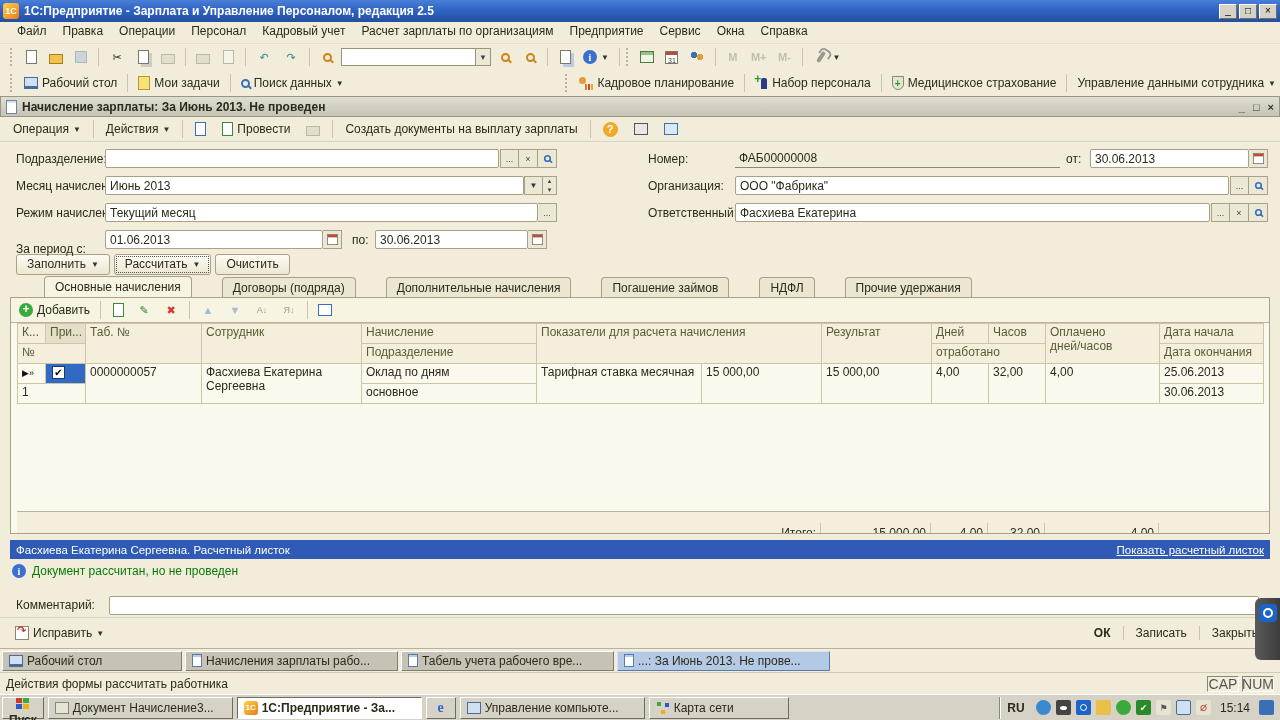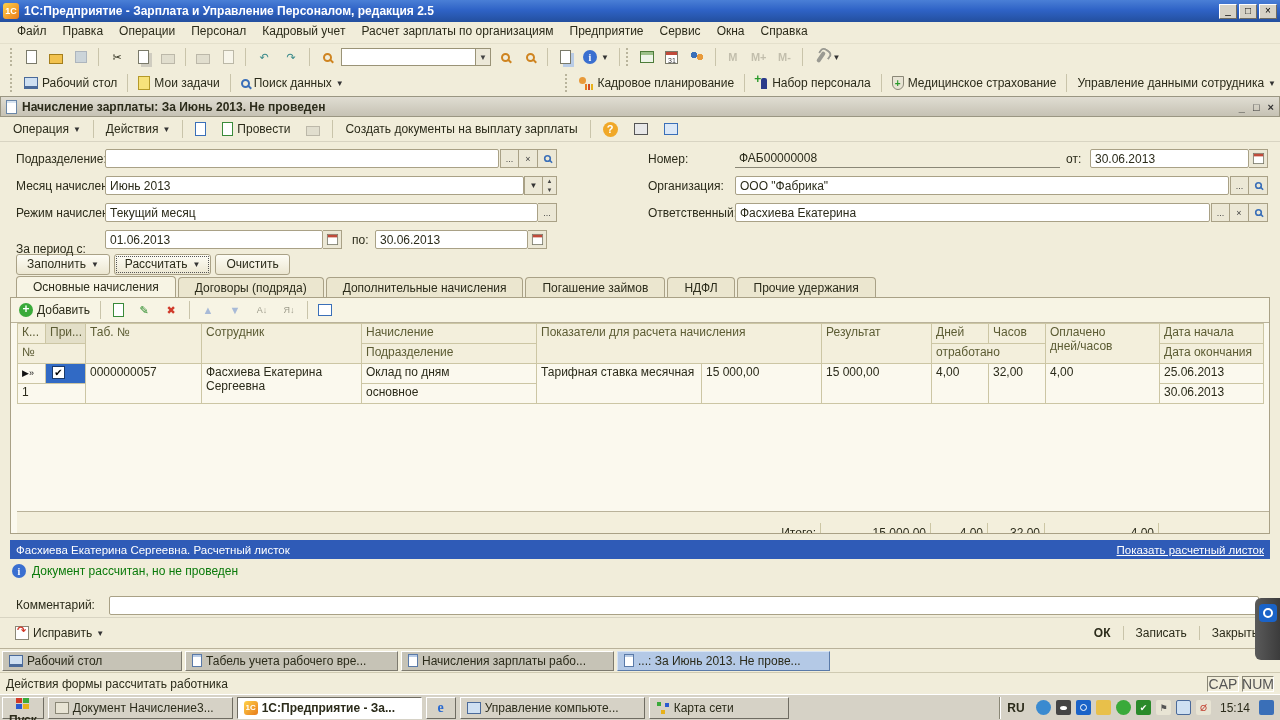--- a/index.html
+++ b/index.html
@@ -75,21 +75,21 @@
   .spin { width:14px; display:flex; flex-direction:column; }
   .spin span { flex:1; font-size:6px; line-height:8px; text-align:center; }
 
   
   .actionrow { height:24px; display:flex; gap:4px; padding-left:16px; align-items:center; flex:none; }
   .pbtn { height:21px; padding:0 10px; background:linear-gradient(#fdfcf4,#ece7d2); border:1px solid #a9a186; border-radius:3px; display:flex; align-items:center; gap:5px; }
   .pbtn.focusd { outline:1px dotted #555; outline-offset:-3px; }
 
   
   .tabsrow { height:21px; display:flex; gap:2px; padding-left:16px; align-items:flex-end; flex:none; }
-  .tab { height:20px; padding:0 16px; display:flex; align-items:center; background:#ebe6cf; border:1px solid #a9a186; border-bottom:none; border-radius:4px 4px 0 0; white-space:nowrap; }
+  .tab { height:20px; padding:0 10px; display:flex; align-items:center; background:#ebe6cf; border:1px solid #a9a186; border-bottom:none; border-radius:4px 4px 0 0; white-space:nowrap;margin-left:28px; }
   .tab.active { background:#F7F4E4; height:21px; font-weight:normal; position:relative; z-index:2; }
 
   
   .tabpanel { height:237px; margin:0 10px; background:#F7F4E4; border:1px solid #a9a186; flex:none; display:flex; flex-direction:column; position:relative; z-index:1; }
   .tbl-toolbar { height:24px; display:flex; align-items:center; gap:3px; padding-left:4px; flex:none; }
   .ic-plus { width:14px; height:14px; border-radius:50%; background:#3aaa3a; color:#fff; font-weight:bold; font-size:12px; line-height:13px; text-align:center; }
   .tblzone { flex:1; background:#FBF9EE; border-top:1px solid #b9b29a; display:flex; flex-direction:column; overflow:hidden; }
   table.grid { border-collapse:collapse; table-layout:fixed; width:1246px; margin-left:6px; }
   table.grid th, table.grid td { border:1px solid #CCC6A4; padding:1px 4px; font-weight:normal; text-align:left; vertical-align:top; font-size:12px; height:20px; overflow:hidden; white-space:nowrap; }
   table.grid th { color:#5C5C34; background:#F3EFDC; }
@@ -593,25 +593,25 @@
     </span>
   </div>
 
   <div class="wintabs">
     <span class="wtab" style="width:180px">
         <span class="ic-desk"></span>
         <span>Рабочий стол</span>
       </span>
     <span class="wtab" style="width:213px">
         <span class="ic-doc2"></span>
-        <span>Табель учета рабочего вре...</span>
+        <span>Начисления зарплаты рабо...</span>
       </span>
     <span class="wtab" style="width:213px">
         <span class="ic-doc2"></span>
-        <span>Начисления зарплаты рабо...</span>
+        <span>Табель учета рабочего вре...</span>
       </span>
     <span class="wtab active" style="width:213px">
         <span class="ic-doc2"></span>
         <span>...: За Июнь 2013. Не прове...</span>
       </span>
   </div>
 
   <div class="statusbar">
     <span>Действия формы рассчитать работника</span>
     <span class="kbd">

